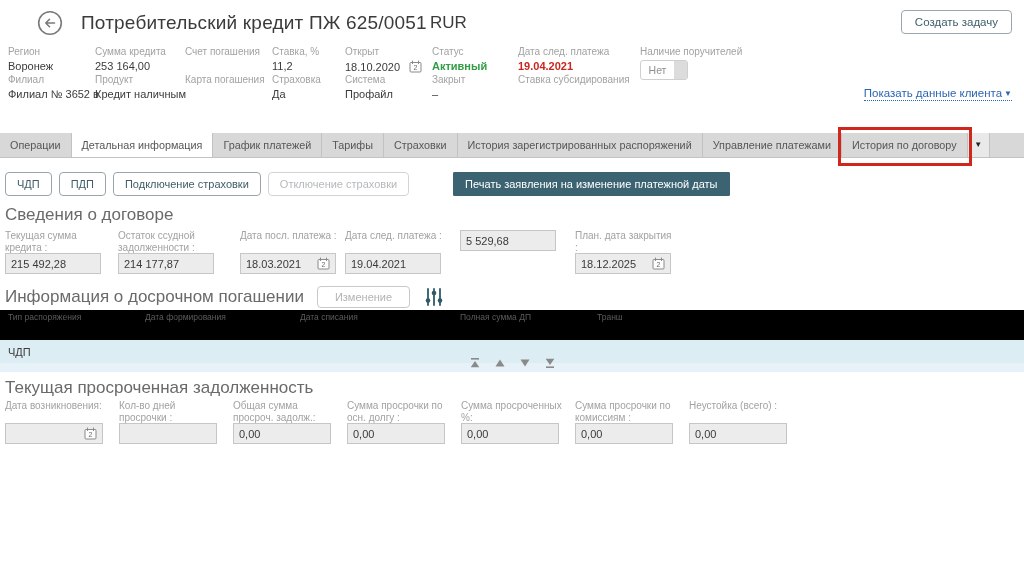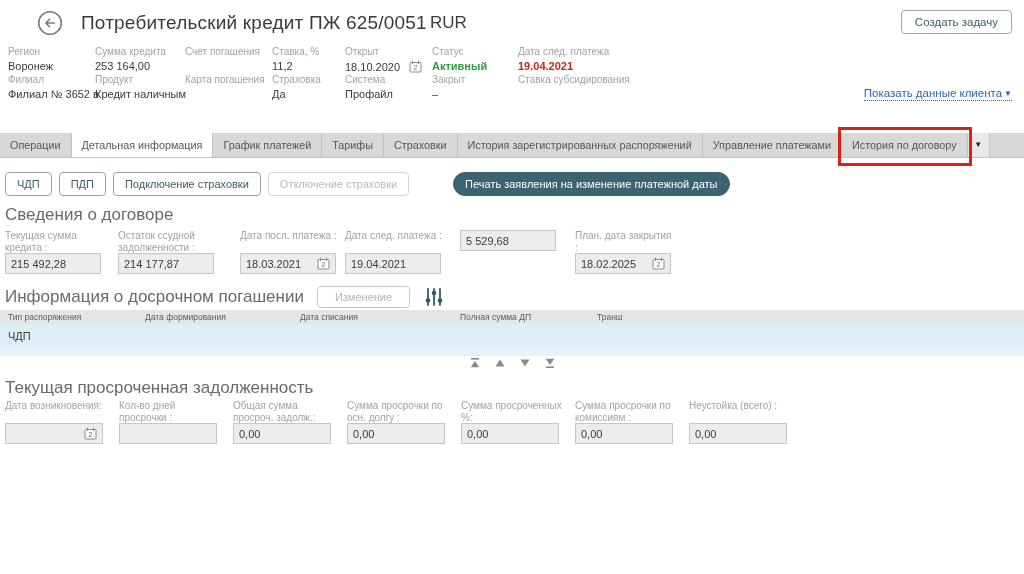--- a/index.html
+++ b/index.html
@@ -35,39 +35,39 @@
   .tab.active{background:#fff;}
   .tab-caret{width:21px;line-height:24px;text-align:center;font-size:8px;color:#222;background:#e9e9e9;
     border-right:1px solid #c2c2c2;cursor:pointer;}
   .highlight-box{position:absolute;border:3px solid #d0261b;pointer-events:none;left:737px;top:127px;width:122px;height:33px;}
 
   
   .actions{position:absolute;left:5px;top:172px;display:flex;gap:7px;align-items:center;}
   .btn{background:#fff;border:1px solid #98a6ac;border-radius:4px;color:#3f5d68;font-size:11px;
     padding:5px 11px;white-space:nowrap;cursor:pointer;font-family:inherit;}
   .btn.disabled{color:#b5b9bb;border-color:#d2d5d7;cursor:default;}
-  .btn.primary{background:#3b6372;border-color:#3b6372;color:#fff;margin-left:37px;border-radius:12px;}
+  .btn.primary{background:#3b6372;border-color:#3b6372;color:#fff;margin-left:37px;border-radius:1px;}
 
   
   .sec-title{position:absolute;left:5px;font-size:17px;color:#6a6a6a;}
   .fld{position:absolute;width:106px;}
   .fld .lbl{font-size:10px;color:#a2a2a2;line-height:11.5px;min-height:23px;padding-right:4px;}
   .fbox{width:84px;height:17px;background:#ececec;border:1px solid #c6c6c6;padding:1px 5px;
     display:flex;align-items:center;justify-content:space-between;font-size:11px;color:#3a3a3a;}
   .fbox .v{white-space:nowrap;}
   .cal{width:13px;height:13px;flex:0 0 13px;cursor:pointer;}
 
   .sec2-head{position:absolute;left:5px;top:286px;display:flex;align-items:center;gap:13px;}
   .sec2-head .t{font-size:17px;color:#6a6a6a;}
   .change-btn{background:#fff;border:1px solid #c9c9c9;border-radius:4px;color:#b3b3b3;font-size:11px;
     padding:4px 17px;cursor:pointer;font-family:inherit;}
   .sliders{width:22px;height:22px;cursor:pointer;}
 
   .tbl{position:absolute;left:0;top:310px;width:1024px;}
-  .tbl-head{height:14px;background:#e5e5e5;position:relative;text-decoration:underline;}
+  .tbl-head{height:30px;background:#000000;position:relative;text-decoration:underline;}
   .tbl-head span{position:absolute;top:2px;font-size:8.5px;color:#5c5c5c;white-space:nowrap;}
   .tbl-row{height:23px;background:#dcedf4;display:flex;align-items:center;padding-left:8px;
     font-size:11px;color:#3c3c3c;cursor:pointer;}
   .tbl-foot{height:9px;background:#e7f2f8;}
 
   .pager{position:absolute;left:0;top:357px;width:1024px;display:flex;justify-content:center;gap:13px;}
   .pager svg{cursor:pointer;}
 
   .sec3-fields .fbox{width:86px;}
 </style>
@@ -115,20 +115,27 @@
     </div>
   </div>
   <div class="hf" style="left:432px;top:46px">
     <div class="lbl">Статус</div>
     <div class="val green">Активный</div>
   </div>
   <div class="hf" style="left:518px;top:46px">
     <div class="lbl">Дата след. платежа</div>
     <div class="val red">19.04.2021</div>
   </div>
+  <div class="hf" style="left:640px;top:46px">
+    <div class="lbl">Наличие поручителей</div>
+    <div class="toggle">
+      <span class="t-txt">Нет</span>
+      <span class="t-knob"></span>
+    </div>
+  </div>
 
   <div class="hf" style="left:8px;top:74px">
     <div class="lbl">Филиал</div>
     <div class="val">Филиал № 3652 в</div>
   </div>
   <div class="hf" style="left:95px;top:74px">
     <div class="lbl">Продукт</div>
     <div class="val">Кредит наличным</div>
   </div>
   <div class="hf" style="left:185px;top:74px">
@@ -211,21 +218,21 @@
       </div>
   </div>
   <div class="fld" style="left:460px;top:230px">
     <div class="fbox">
         <span class="v">5 529,68</span>
       </div>
   </div>
   <div class="fld" style="left:575px;top:230px">
     <div class="lbl">План. дата закрытия :</div>
     <div class="fbox">
-      <span class="v">18.02.2025</span>
+      <span class="v">18.12.2025</span>
       <svg class="cal" viewBox="0 0 13 13">
         <rect x="1" y="2.5" width="11" height="9.5" rx="1" fill="#fdfdfd" stroke="#8a8a8a"></rect>
         <line x1="3.5" y1="0.6" x2="3.5" y2="4" stroke="#8a8a8a"></line>
           <line x1="9.5" y1="0.6" x2="9.5" y2="4" stroke="#8a8a8a"></line>
         <text x="6.5" y="10" font-size="7" fill="#6a6a6a" text-anchor="middle">2</text>
       </svg>
     </div>
   </div>
 
   <div class="sec2-head">

